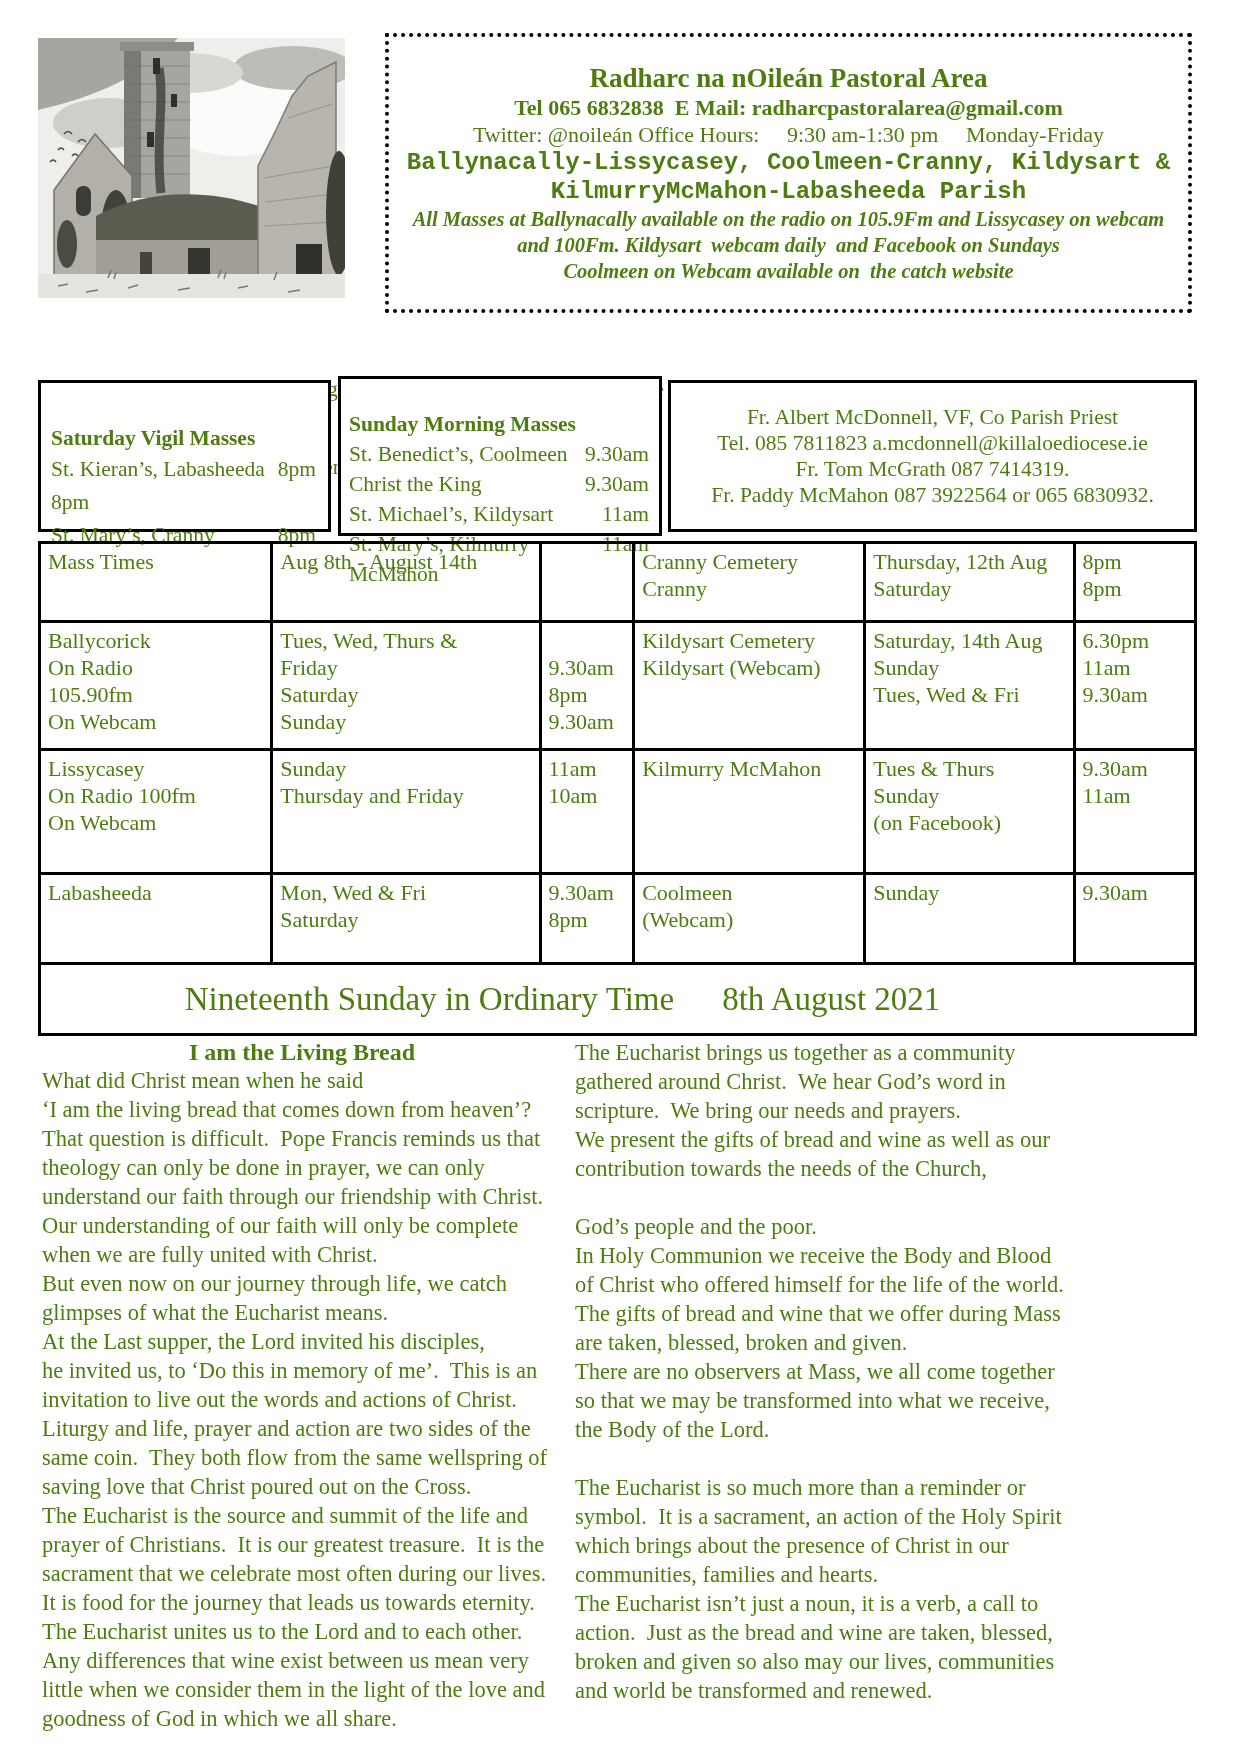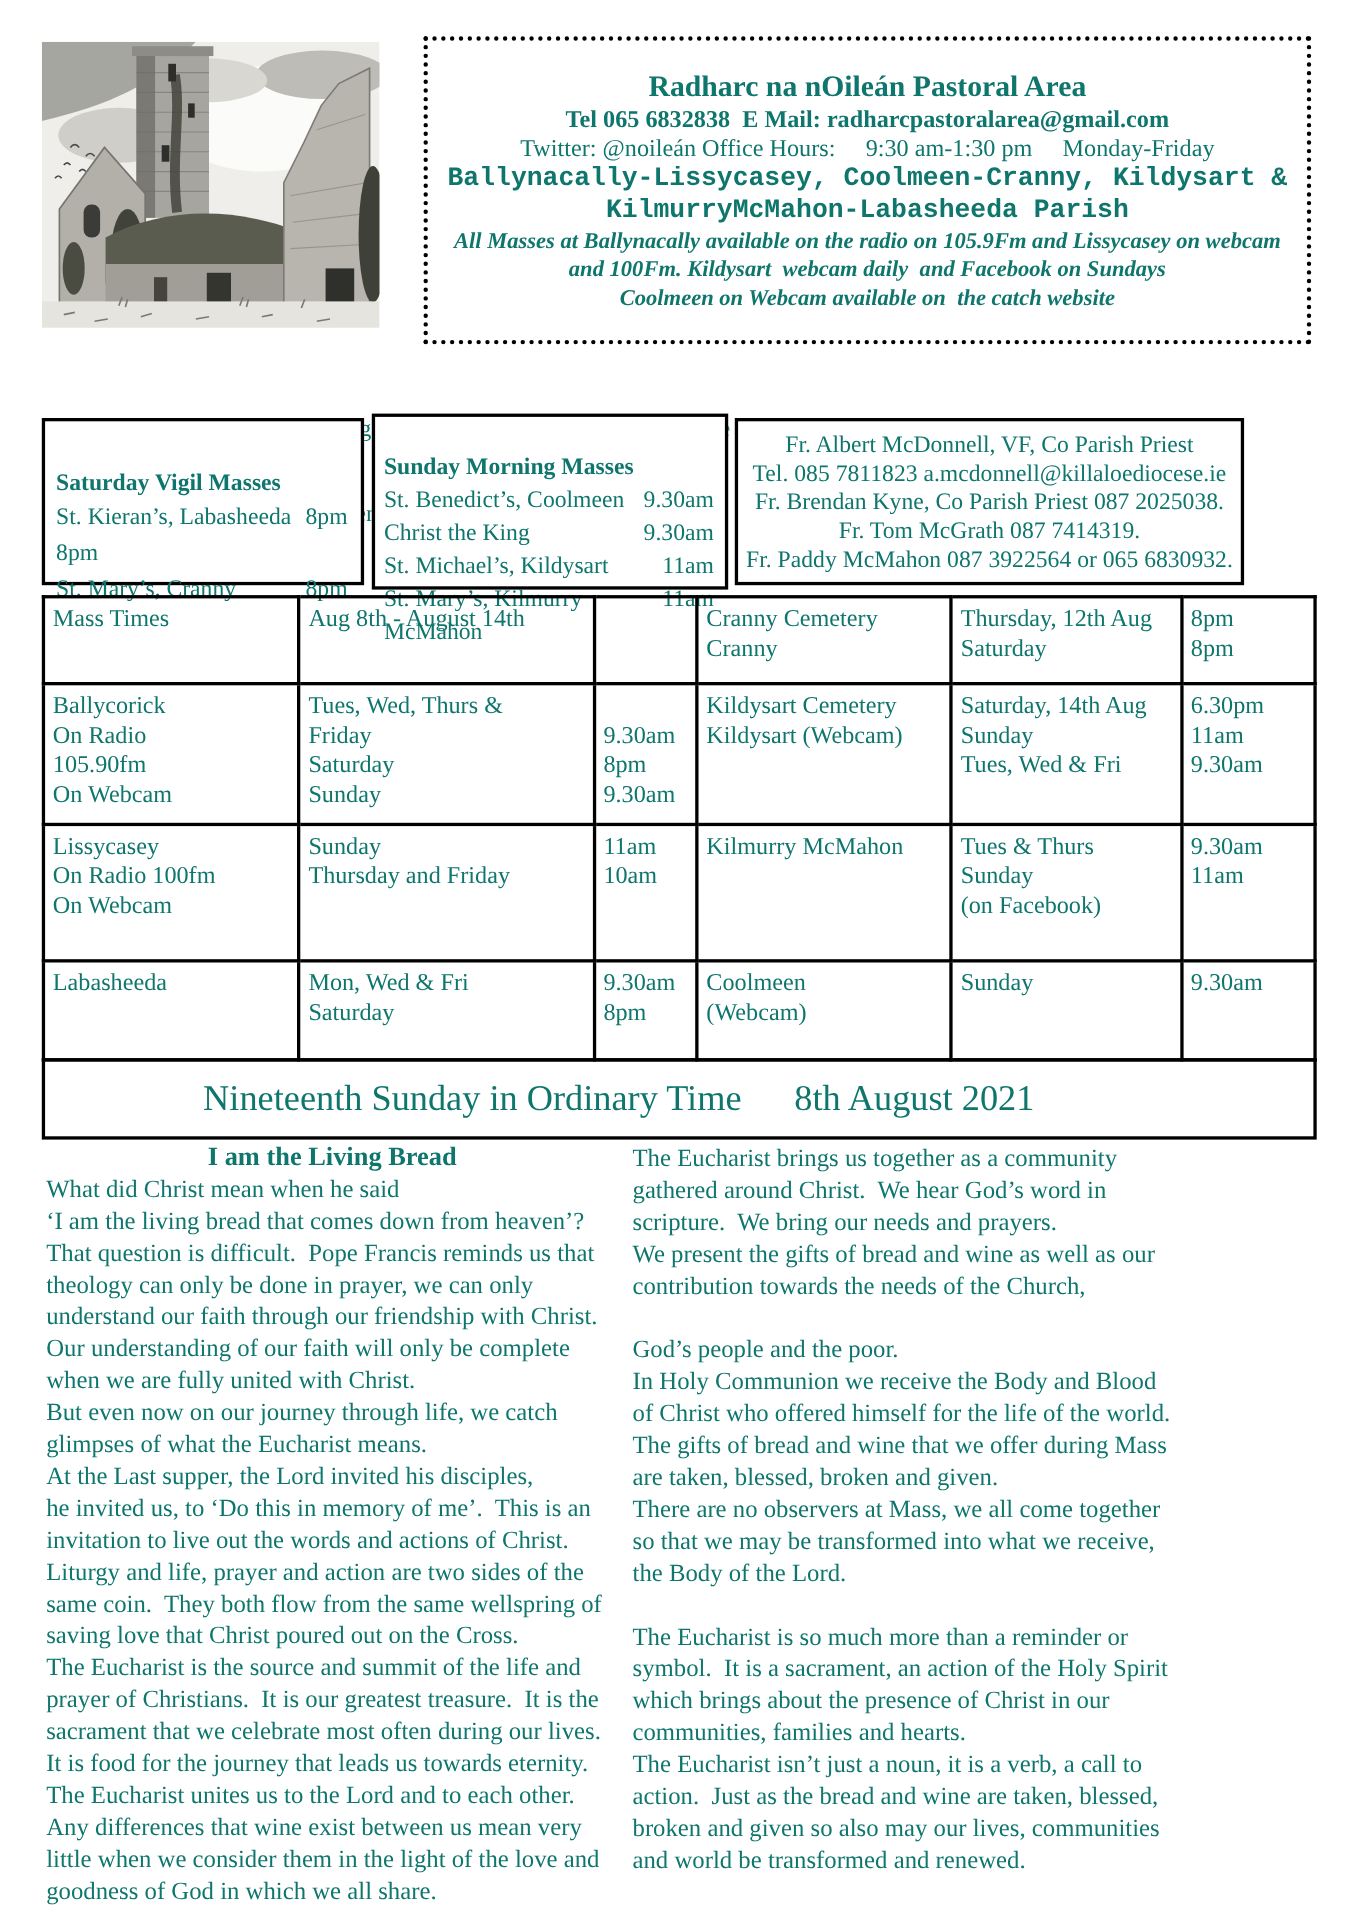--- a/index.html
+++ b/index.html
@@ -1,16 +1,16 @@
 <!DOCTYPE html>
 <html><head>
 <meta charset="utf-8">
 <style>
   html,body{margin:0;padding:0;background:#ffffff;}
-  .page{position:relative;width:1235px;height:1748px;background:#ffffff;color:#0f766e;
+  .page{position:relative;width:1235px;height:1748px;background:#ffffff;color:#4d7c0f;
         font-family:"Liberation Serif", serif;overflow:hidden;}
   .b{font-weight:normal;}
 
   
   .church{position:absolute;left:38px;top:38px;width:307px;height:260px;}
 
   
   .info-box{position:absolute;left:385px;top:33px;width:807px;height:280px;
             border:4px dotted #000;box-sizing:border-box;text-align:center;
             display:flex;flex-direction:column;justify-content:center;padding:4px 8px;}
@@ -20,21 +20,21 @@
   .info-parish{font-size:24px;font-weight:bold;line-height:29px;font-family:Liberation Mono, monospace;}
   .info-note{font-size:20.5px;font-weight:bold;font-style:italic;line-height:26px;white-space:pre-wrap;}
 
   
   .bookings{position:absolute;left:45px;top:324px;width:1100px;font-size:21.5px;line-height:26px;white-space:pre-wrap;}
 
   
   .mass-box{position:absolute;border:3px solid #000;box-sizing:border-box;background:#fff;}
   .box-vigil{left:38px;top:380px;width:293px;height:152px;padding:40px 12px 0 10px;}
   .box-sunday{left:338px;top:376px;width:324px;height:160px;padding:30px 10px 0 8px;}
-  .box-priests{left:668px;top:380px;width:463px;height:152px;display:flex;flex-direction:column;
+  .box-priests{left:668px;top:380px;width:529px;height:152px;display:flex;flex-direction:column;
                justify-content:center;text-align:center;}
   .box-title{font-size:21.5px;font-weight:bold;line-height:30px;}
   .mass-row{display:flex;justify-content:space-between;font-size:21.5px;line-height:33px;}
   .box-sunday .mass-row{line-height:30px;}
   .pline2{font-size:21.5px;line-height:26px;}
 
   
   .mass-table{position:absolute;left:38px;top:541px;width:1159px;border-collapse:collapse;
               table-layout:fixed;font-size:22px;}
   .mass-table td{border:3px solid #000;vertical-align:top;padding:4px 4px 0 7px;line-height:27px;
@@ -171,21 +171,20 @@
           <span class="mname">St. Mary’s, Kilmurry McMahon</span>
           <span class="mtime">11am</span>
         </div>
       </div>
   </div>
 
   <div class="mass-box box-priests">
     <div>
         <div class="pline2">Fr. Albert McDonnell, VF, Co Parish Priest</div>
         <div class="pline2">Tel. 085 7811823 a.mcdonnell@killaloediocese.ie</div>
-        <div class="pline2">Fr. Brendan Kyne, Co Parish Priest 087 2025038.</div>
         <div class="pline2">Fr. Tom McGrath 087 7414319.</div>
         <div class="pline2">Fr. Paddy McMahon 087 3922564 or 065 6830932.</div>
       </div>
   </div>
 
   <table class="mass-table">
     <colgroup>
       <col style="width:20.1%">
         <col style="width:23.2%">
         <col style="width:8.1%">

